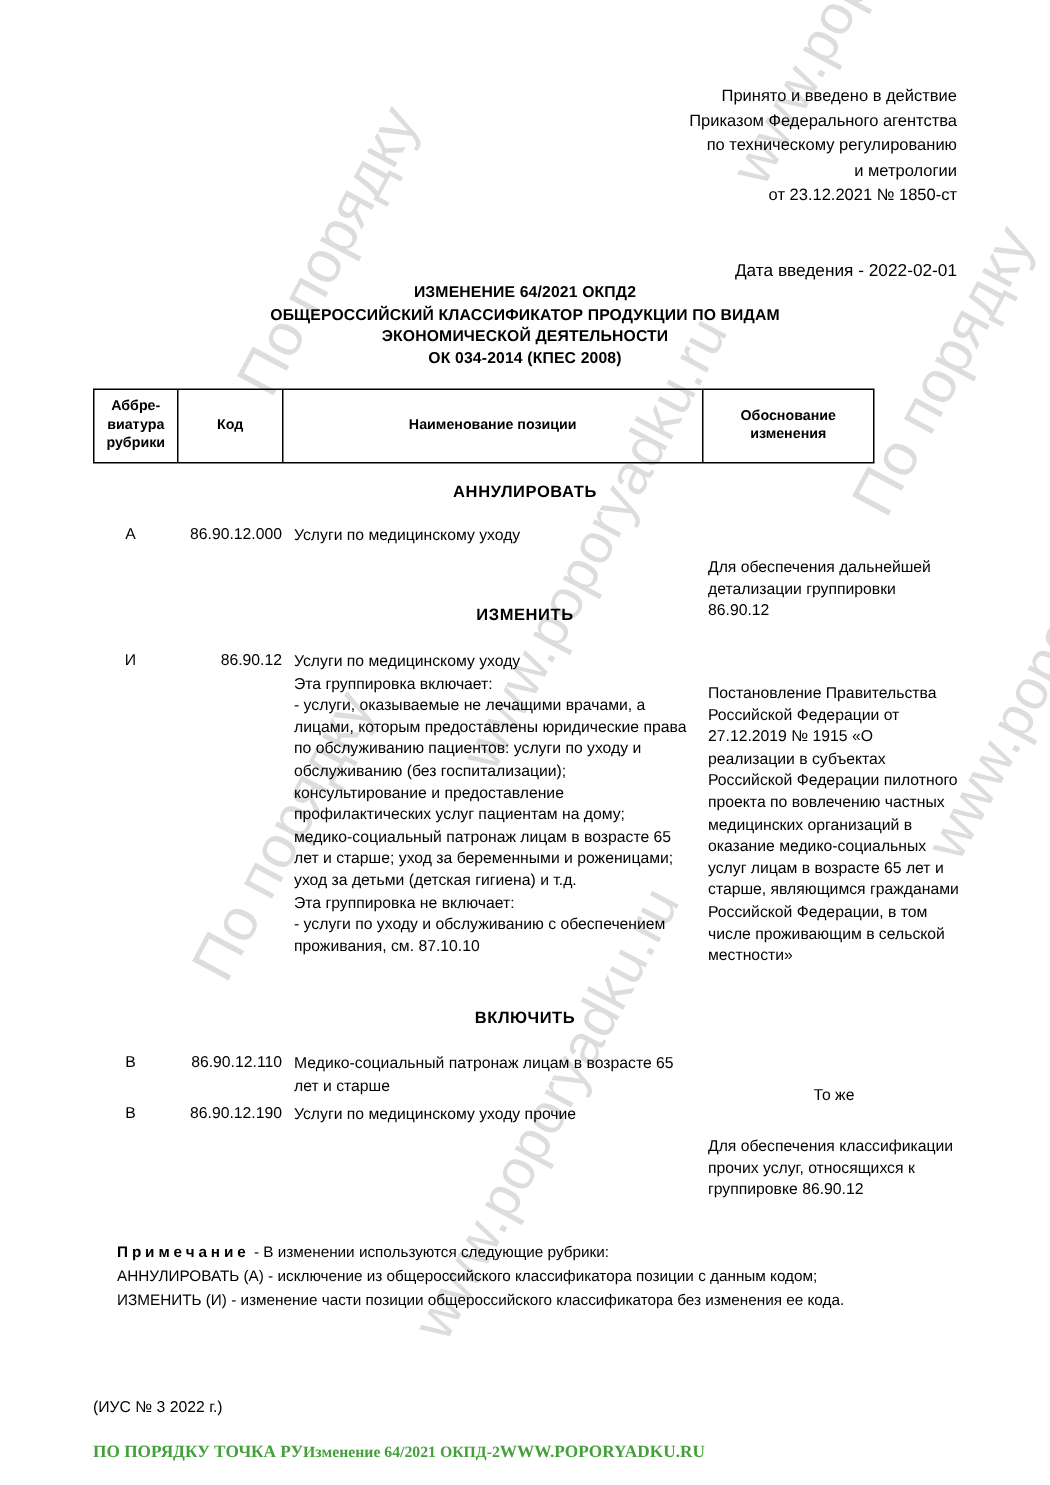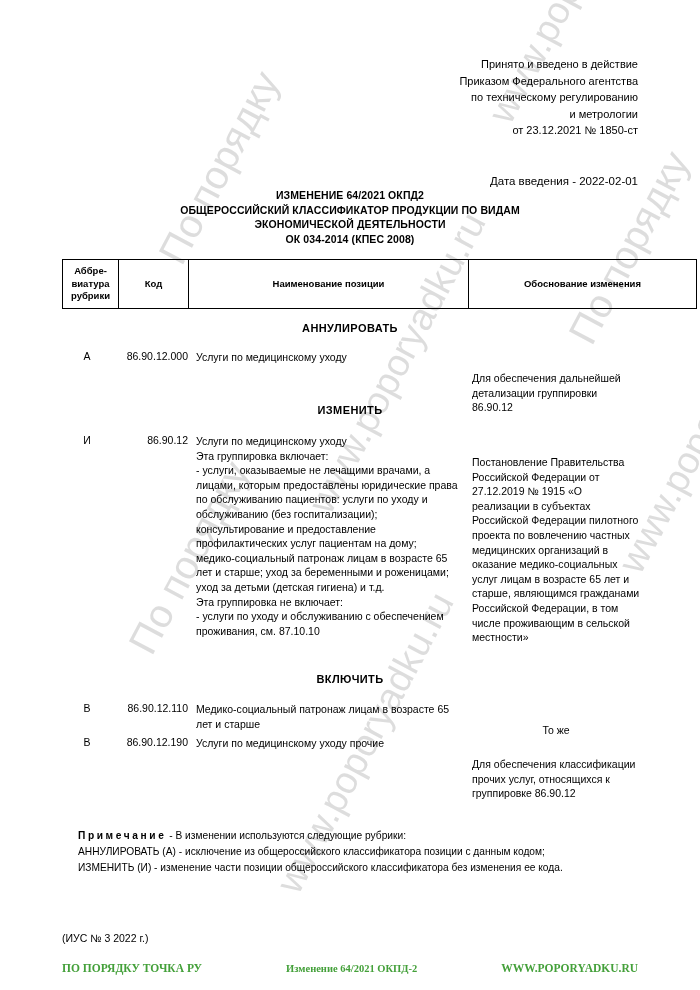--- a/index.html
+++ b/index.html
@@ -73,21 +73,21 @@
     font-weight: bold;
     line-height: 14.5px;
     letter-spacing: 0.1px;
   }
 
   
   .tbl-head {
     position: absolute;
     top: 259px;
     left: 62px;
-    width: 635px;
+    width: 521px;
     height: 50px;
     display: flex;
     border: 1px solid #000;
     box-sizing: border-box;
   }
   .tbl-head .cell {
     display: flex;
     align-items: center;
     justify-content: center;
     text-align: center;
@@ -179,21 +179,21 @@
     width: 576px;
     text-align: left;
     font-size: 10.5px;
   }
   .site-footer {
     position: absolute;
     left: 62px;
     top: 962px;
     width: 576px;
     display: flex;
-    justify-content: space-between;
+    justify-content: flex-start;
     align-items: baseline;
     font-family: "Liberation Serif", serif;
     font-weight: bold;
     font-size: 11.5px;
     color: #44a03a;
   }
   .site-footer .mid { font-size: 10.5px; }
 </style>
 </head>
 <body>

